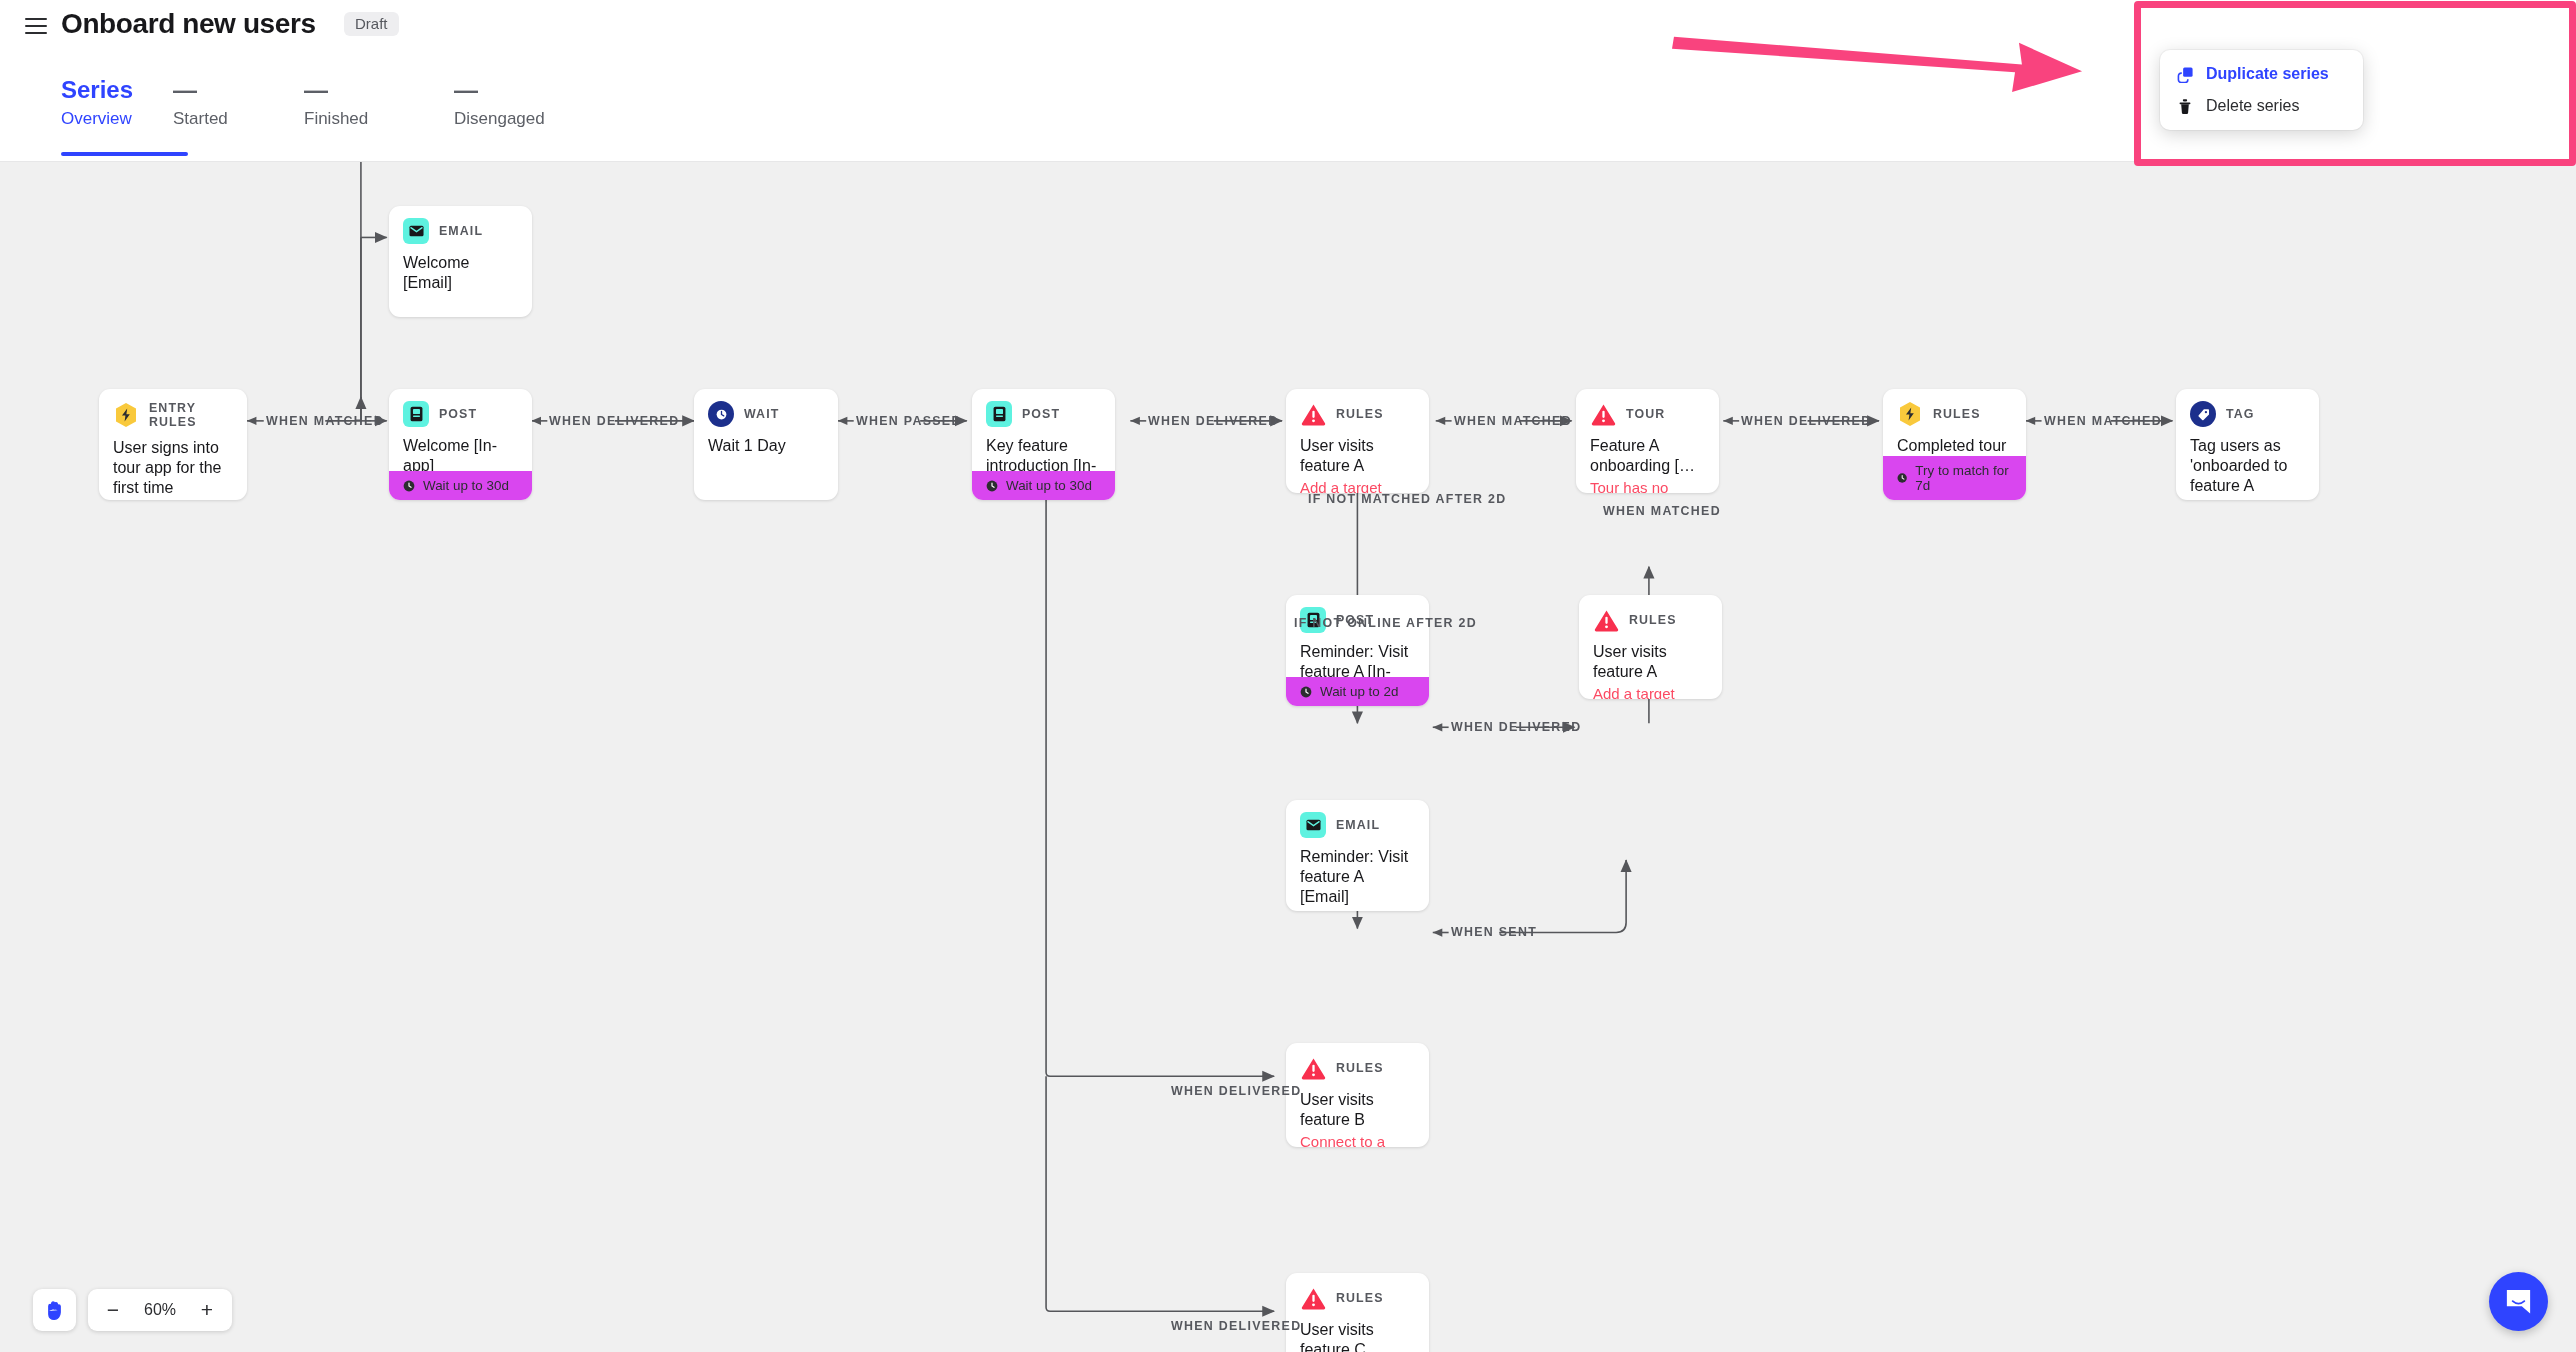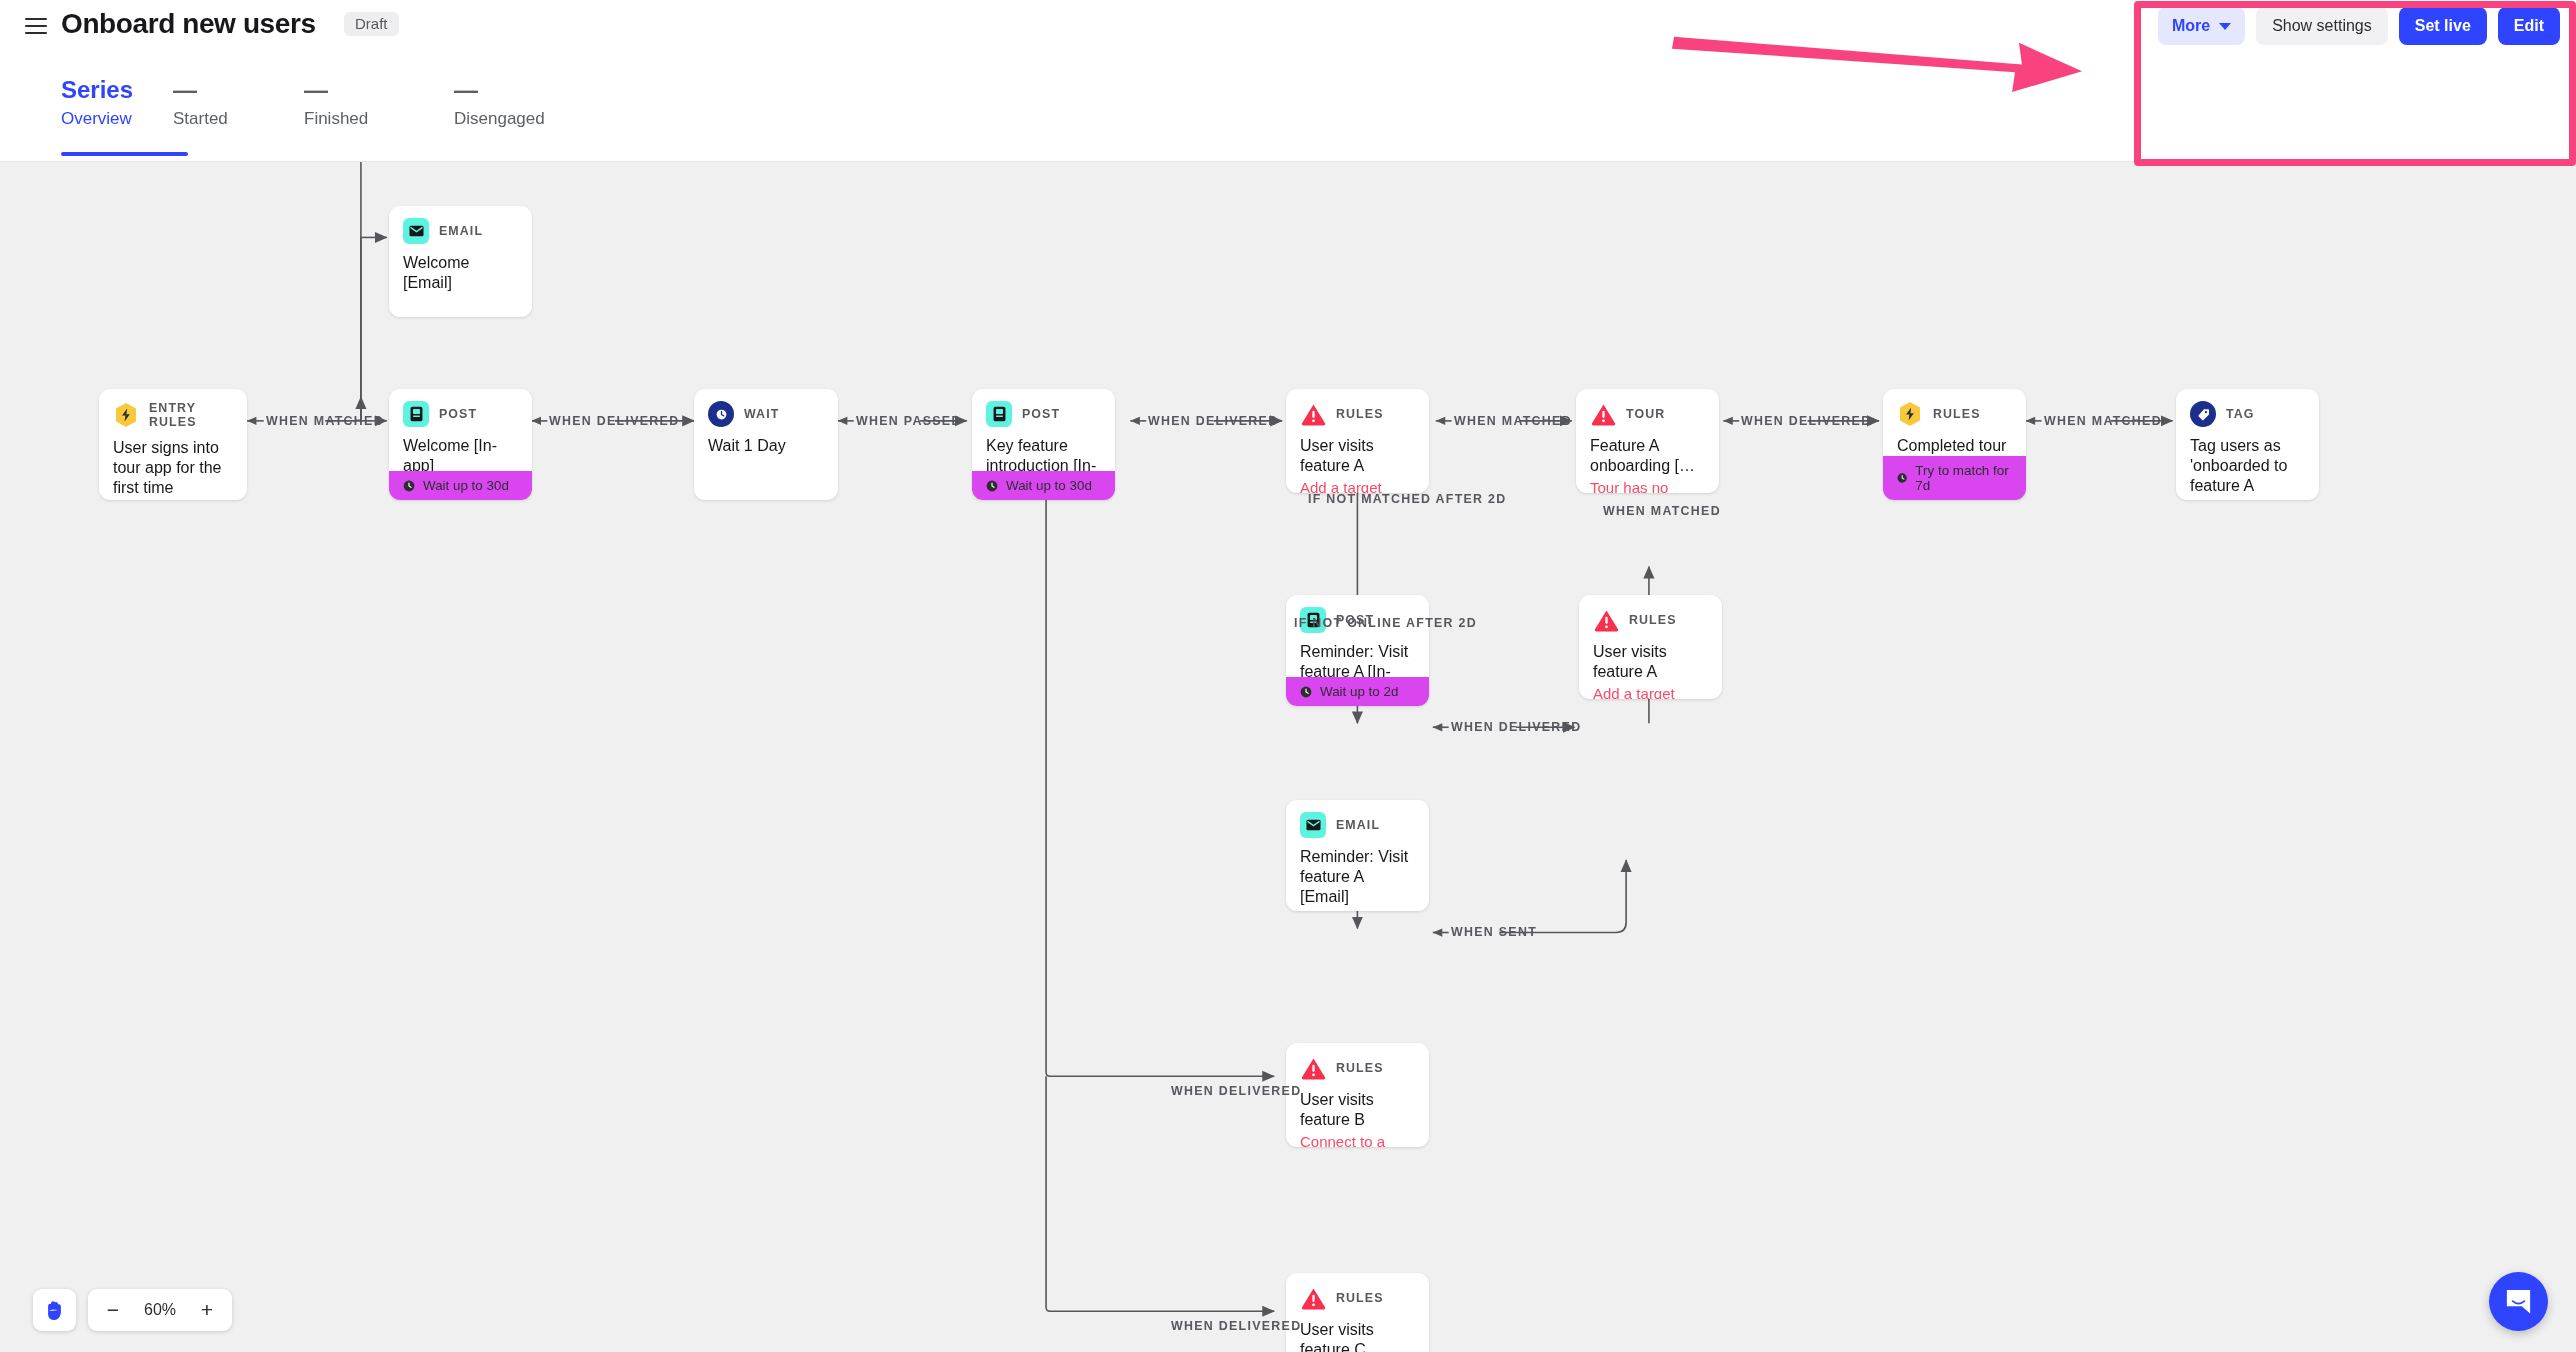--- a/index.html
+++ b/index.html
@@ -176,30 +176,42 @@
       <div class="tab" style="width:150px">
         <div class="tab-metric">—</div>
         <div class="tab-label">Finished</div>
       </div>
       <div class="tab">
         <div class="tab-metric">—</div>
         <div class="tab-label">Disengaged</div>
       </div>
     </div>
 
-    <div class="hdr-actions">
-      <button class="btn btn-more">
-        <span>More</span>
-        <span class="caret"></span>
-      </button>
-      <button class="btn btn-settings">Show settings</button>
-      <button class="btn btn-primary">Set live</button>
-      <button class="btn btn-primary">Edit</button>
-    </div>
-
+
+    <div class="dropdown">
+      <div class="dd-item hl">
+        <span class="dd-icon">
+          <svg width="17" height="17" viewBox="0 0 18 18">
+            <rect x="6.5" y="1.5" width="10" height="10" rx="1.6" fill="#2f44ff"></rect>
+            <path d="M11.5 14.5a3 3 0 0 1-3 3h-4a3 3 0 0 1-3-3v-4a3 3 0 0 1 3-3" fill="none" stroke="#2f44ff" stroke-width="1.7" stroke-linecap="round"></path>
+          </svg>
+        </span>
+        <span>Duplicate series</span>
+      </div>
+      <div class="dd-item">
+        <span class="dd-icon">
+          <svg width="16" height="17" viewBox="0 0 16 17">
+            <rect x="2.6" y="4.4" width="10.8" height="1.8" rx="0.7" fill="#18181b"></rect>
+            <path d="M4.2 6.2h7.6l-.7 8.5a1.3 1.3 0 0 1-1.3 1.2H6.2a1.3 1.3 0 0 1-1.3-1.2z" fill="#18181b"></path>
+            <rect x="5.9" y="1.2" width="4.2" height="2.2" rx="0.8" fill="#18181b"></rect>
+          </svg>
+        </span>
+        <span>Delete series</span>
+      </div>
+    </div>
   </div>
 
   <div class="pink-box"></div>
   <svg class="pink-arrow" width="416" height="69" viewBox="0 0 420 70">
     <path d="M2 12 L355 40 L352 18 L416 47 L345 68 L348 48 L0 24 Z" fill="#f9437e"></path>
   </svg>
 
   <div class="canvas">
 
     <svg class="edges" viewBox="0 0 2598 1201" width="2576" height="1191">

